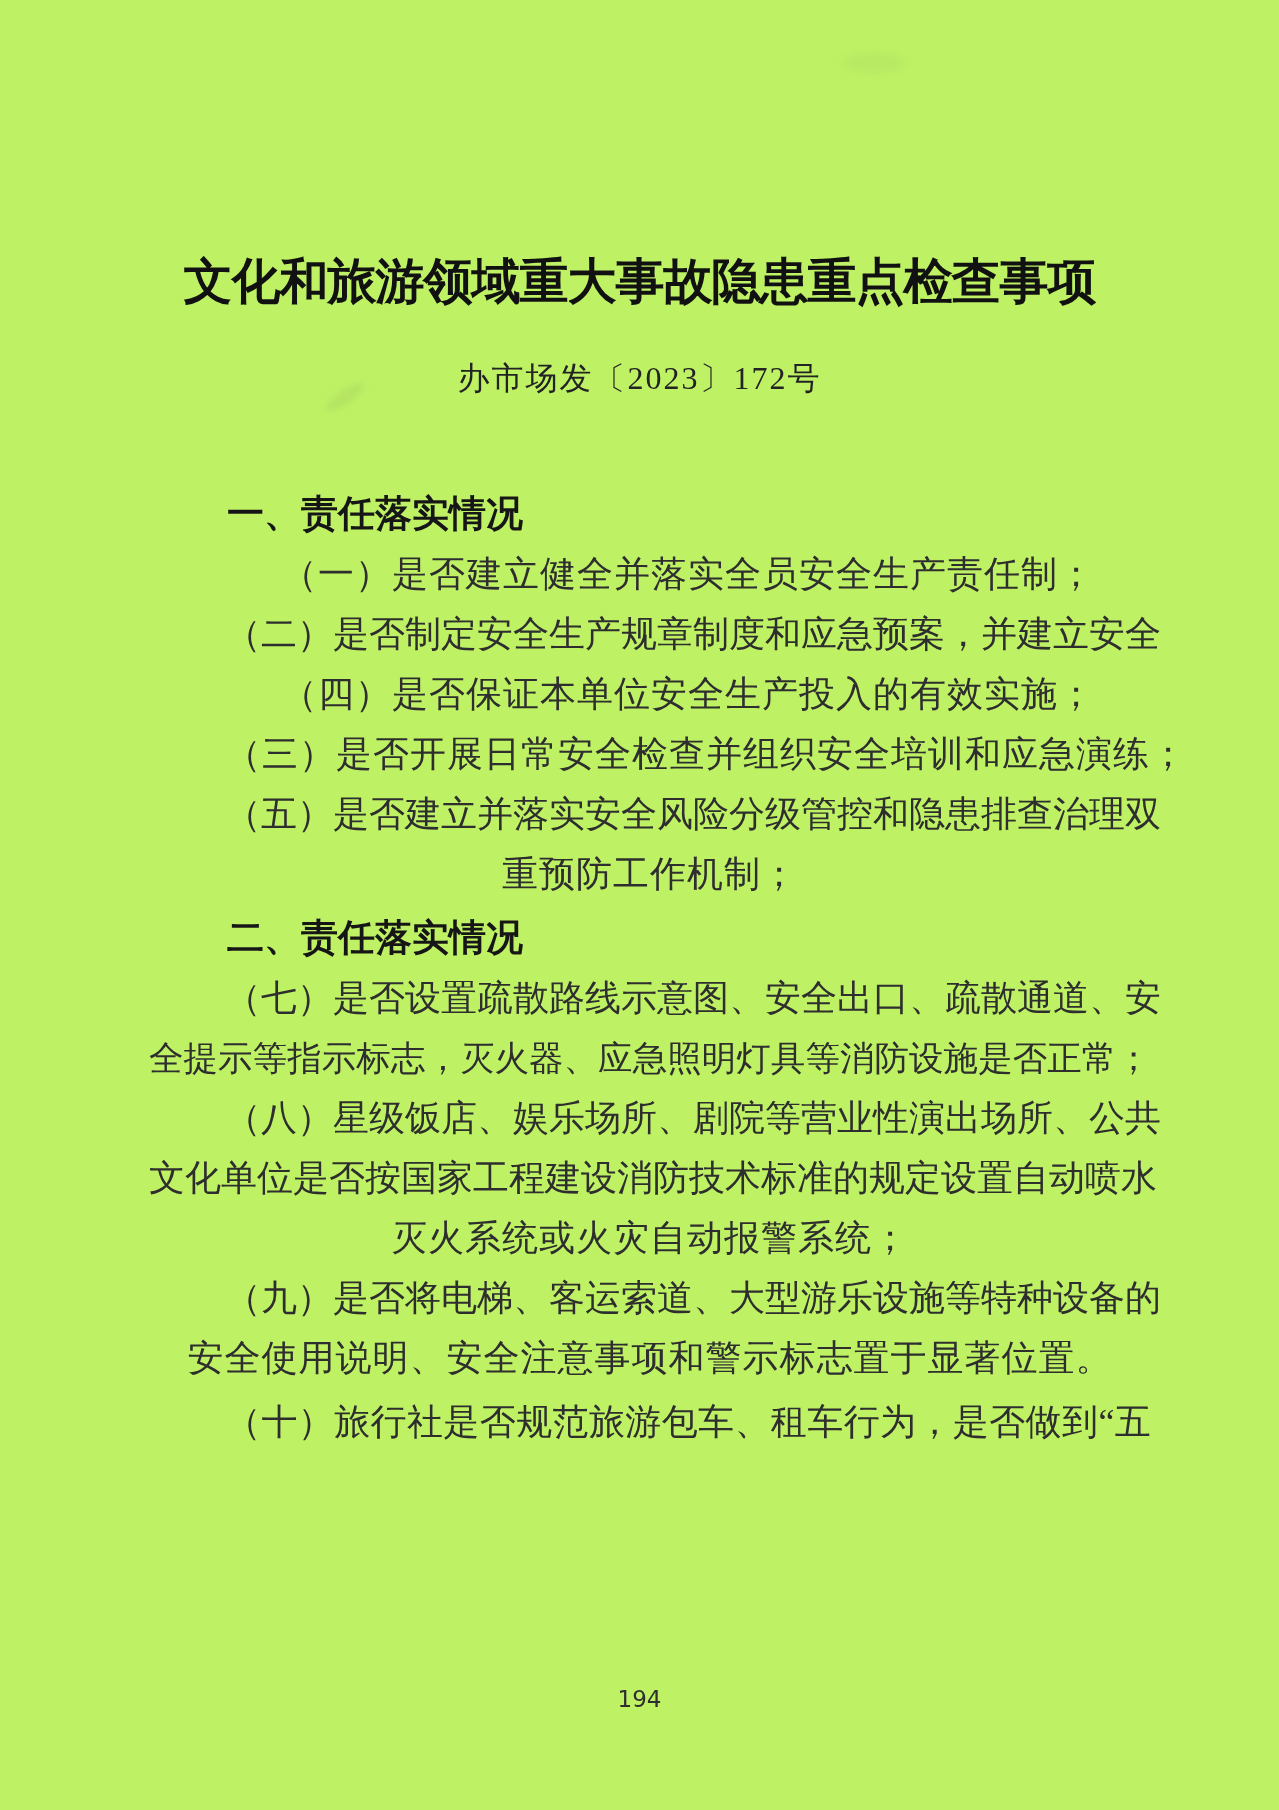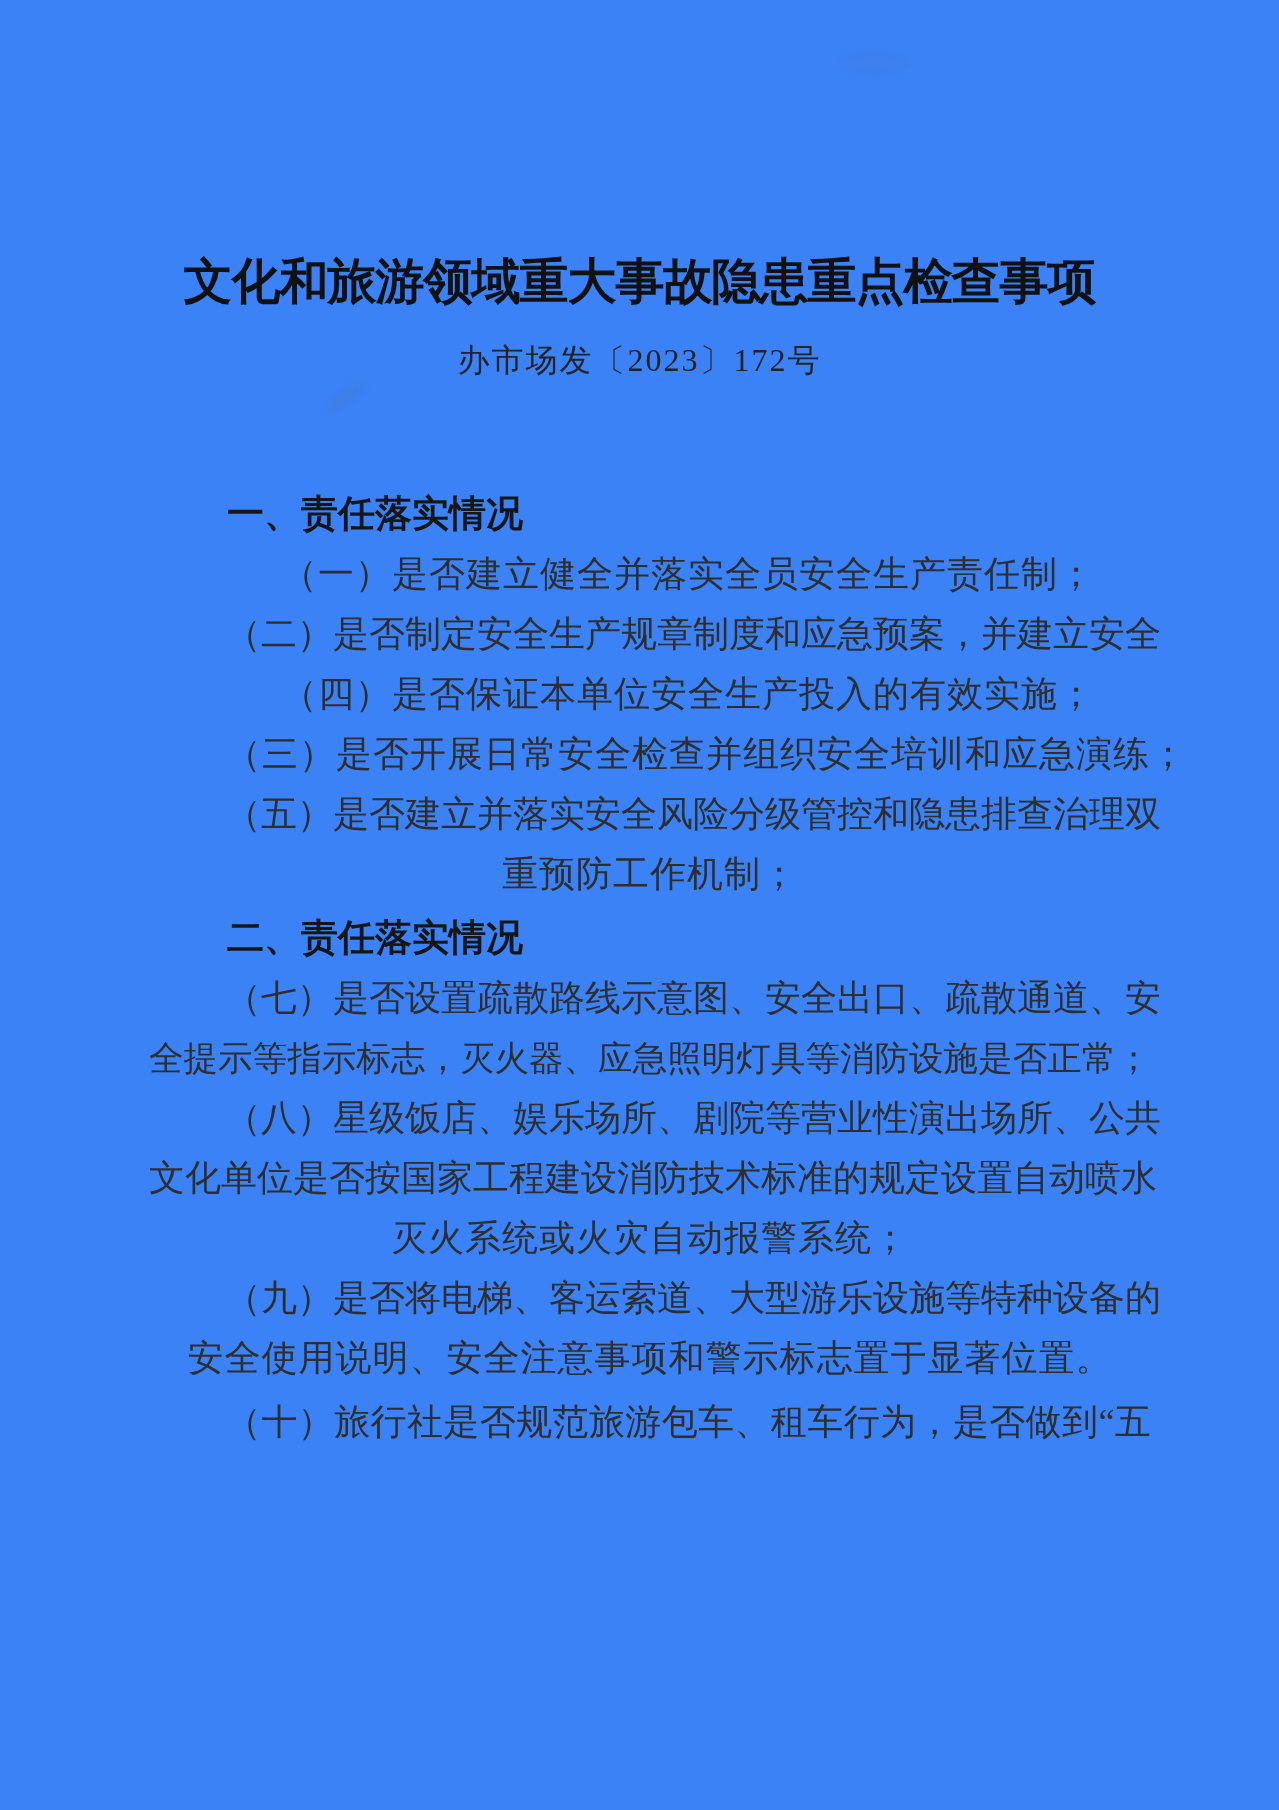--- a/index.html
+++ b/index.html
@@ -4,41 +4,41 @@
   <style>
     html, body {
       margin: 0;
       padding: 0;
       background: #ffffff;
     }
     .page {
       position: relative;
       width: 1279px;
       height: 1810px;
-      background: #3b82f6;
+      background: #bef264;
       overflow: hidden;
       font-family: "Liberation Serif", "DejaVu Serif", serif;
     }
     .doc-title {
       position: absolute;
       top: 252px;
       left: 0;
       width: 100%;
       margin: 0;
       text-align: center;
       font-family: "Liberation Serif", "DejaVu Serif", serif;
       font-size: 49px;
       font-weight: 700;
       letter-spacing: -1px;
       color: #111111;
       line-height: 60px;
     }
     .doc-number {
       position: absolute;
-      top: 339px;
+      top: 357px;
       left: 0;
       width: 100%;
       text-align: center;
       font-size: 32px;
       letter-spacing: 2px;
       color: #232323;
       line-height: 42px;
     }
     .content {
       position: absolute;
@@ -367,14 +367,15 @@
             <span>做</span>
             <span>到</span>
             <span>“</span>
             <span>五</span>
           </div>
       </div>
     </div>
 
   </div>
 
+  <div class="page-number">194</div>
 
 </div>
 
 </body></html>

